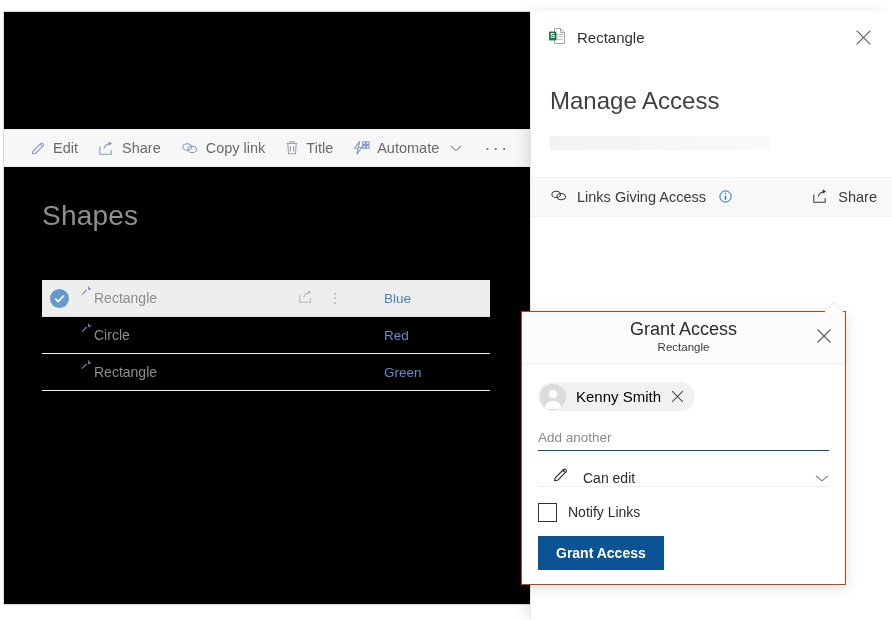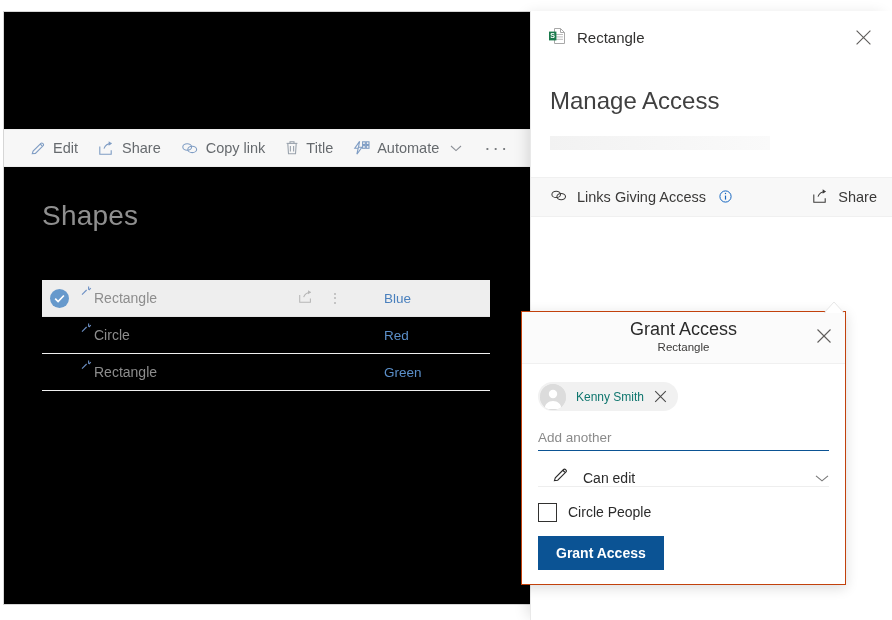--- a/index.html
+++ b/index.html
@@ -138,21 +138,21 @@
 
   .callout-body{padding:18px 16px 0 16px;}
   .chip{
     display:inline-flex;align-items:center;gap:10px;background:#f1f1f1;
     border-radius:15px;height:29px;padding:0 11px 0 2px;
   }
   .avatar{
     width:26px;height:26px;border-radius:50%;background:#dcdcdc;
     display:flex;align-items:center;justify-content:center;overflow:hidden;
   }
-  .chip .nm{font-size:12px;color:#0f766e;}
+  .chip .nm{font-size:15px;color:#000000;}
   .chip .x{color:#4a4a4a;display:flex;align-items:center;cursor:default;}
 
   .addanother{
     margin-top:16px;padding-bottom:5px;border-bottom:1.6px solid #0b5394;
     font-size:13.5px;color:#8a8a8a;
   }
   .perm-row{
     margin-top:2px;height:34px;display:flex;align-items:flex-end;gap:14px;
     border-bottom:1px solid #eeeeee;padding-left:14px;box-sizing:border-box;
     color:#2b2b2b;font-size:14px;
@@ -423,20 +423,20 @@
         <span>Can edit</span>
         <span class="pchev">
           <svg width="14" height="9" viewBox="0 0 14 9" fill="none" stroke="#777" stroke-width="1.1">
             <path d="M1 1.8l6 5 6-5"></path>
           </svg>
         </span>
       </div>
 
       <div class="notify">
         <span class="cbox"></span>
-        <span>Circle People</span>
+        <span>Notify Links</span>
       </div>
 
       <button class="grant-btn">Grant Access</button>
     </div>
   </div>
 
 </div>
 
 </body></html>

